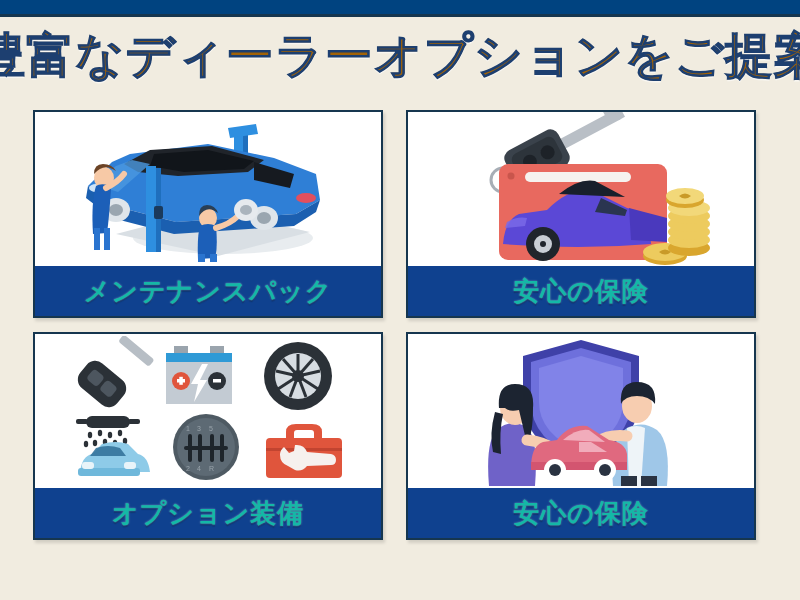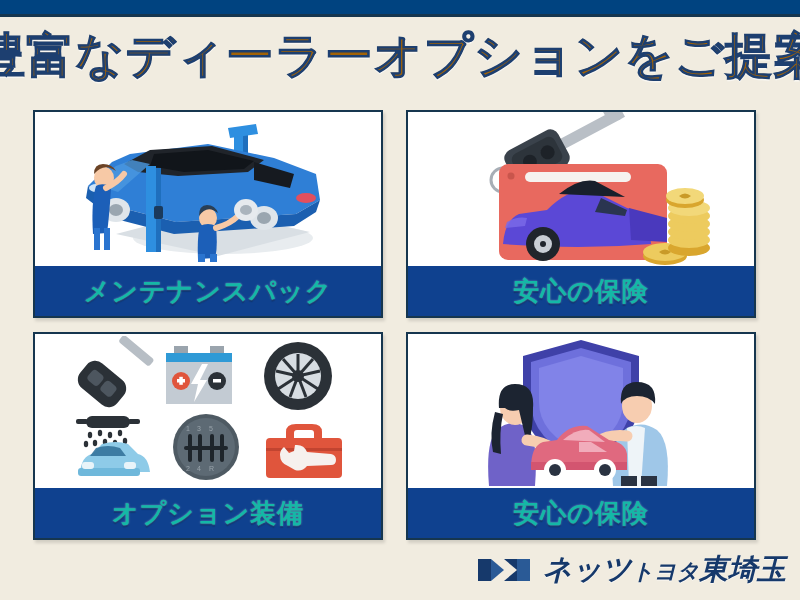--- a/index.html
+++ b/index.html
@@ -323,24 +323,14 @@
           <circle cx="124" cy="134" r="6" fill="#2a3342"></circle>
           <circle cx="174" cy="134" r="11" fill="#ffffff"></circle>
           <circle cx="174" cy="134" r="6" fill="#2a3342"></circle>
         </svg>
       </div>
       <div class="card-label">安心の保険</div>
     </div>
 
   </div>
 
-  <div class="footer">
-    <svg class="logo-mark" width="52" height="30" viewBox="0 0 52 30">
-      <polygon points="0,4 13,4 13,26 0,26" fill="#16396b"></polygon>
-      <polygon points="13,4 26,15 13,26" fill="#2a5a96"></polygon>
-      <polygon points="26,4 39,4 39,26 26,26" fill="#16396b"></polygon>
-      <polygon points="39,4 52,4 52,26 39,26" fill="#2a5a96"></polygon>
-      <polygon points="26,4 39,15 26,26" fill="#f1ece0"></polygon>
-    </svg>
-    <span class="logo-text"><span>ネッツ</span><span class="small">トヨタ</span><span>東埼玉</span></span>
-  </div>
 
 </div>
 
 </body></html>

